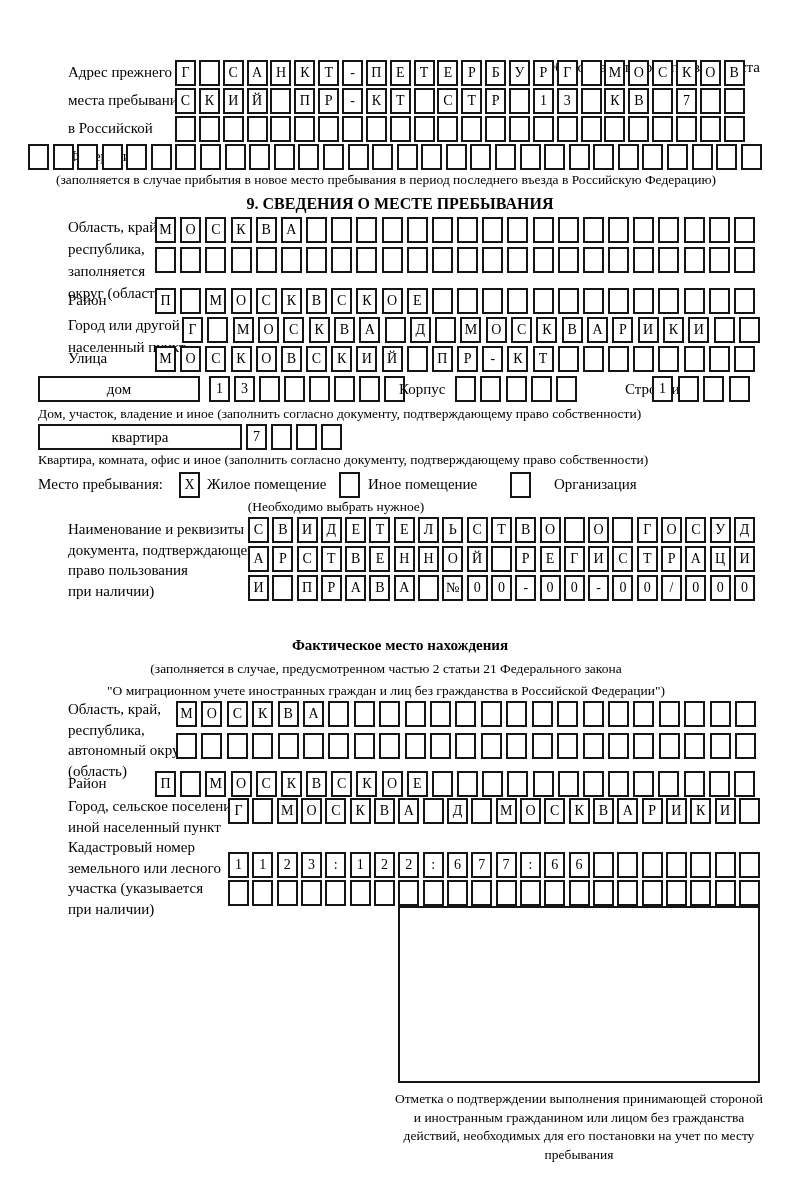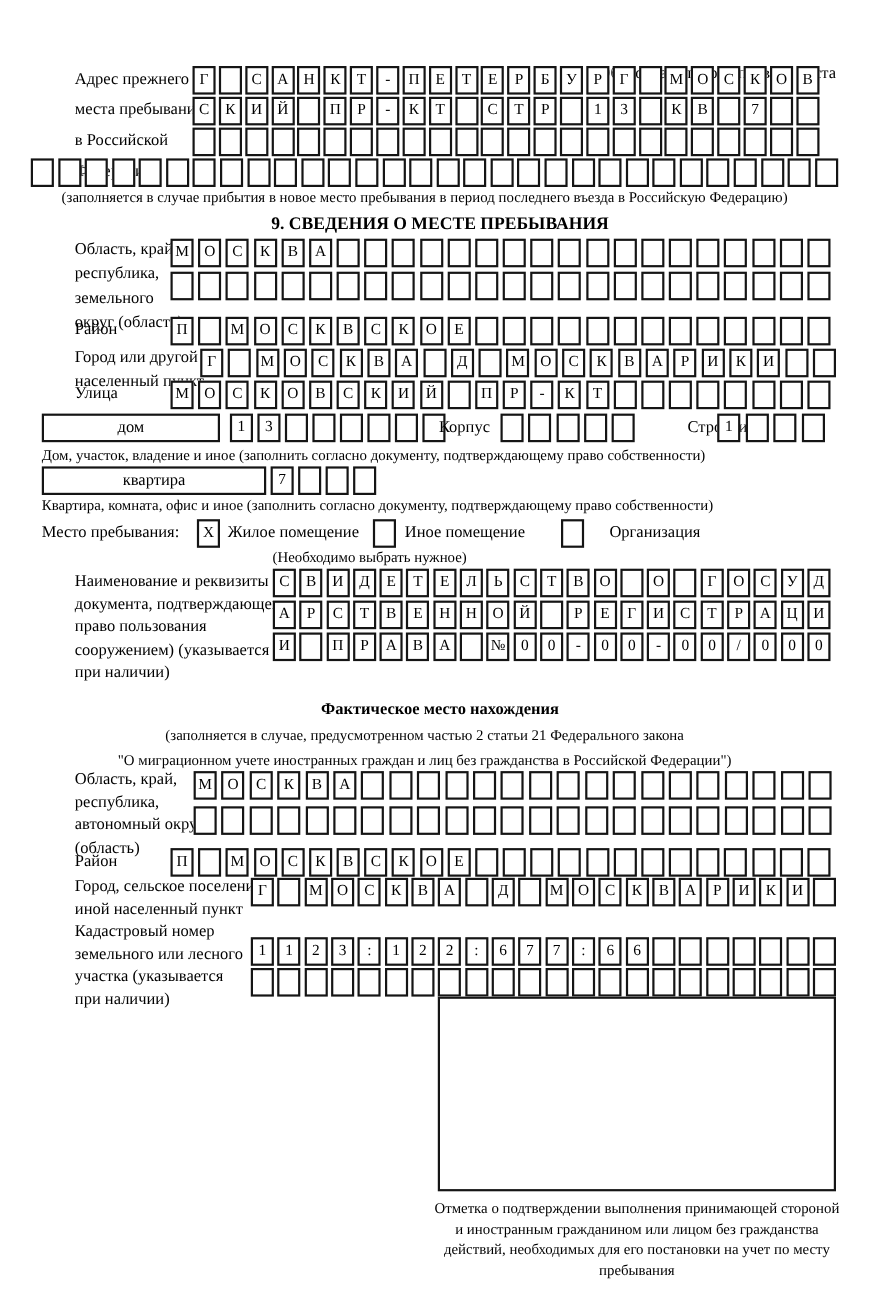--- a/index.html
+++ b/index.html
@@ -144,21 +144,21 @@
       <span class="cell"></span>
       <span class="cell"></span>
     </div>
   <div class="center-note" style="top:172px;">(заполняется в случае прибытия в новое место пребывания в период последнего въезда в Российскую Федерацию)</div>
 
   <div class="sec-title" style="top:195px;">9. СВЕДЕНИЯ О МЕСТЕ ПРЕБЫВАНИЯ</div>
 
   <div class="lbl lbl-22" style="left:68px;top:216px;">
     <div>Область, край,</div>
     <div>республика,</div>
-    <div>земельного</div>
+    <div>заполняется</div>
     <div>округ (область)</div>
   </div>
   <div class="cellrow" style="left:155px;top:217px;width:600px;">
       <span class="cell">М</span>
       <span class="cell">О</span>
       <span class="cell">С</span>
       <span class="cell">К</span>
       <span class="cell">В</span>
       <span class="cell">А</span>
       <span class="cell"></span>
@@ -336,21 +336,20 @@
   <span class="cell-abs" style="left:339px;top:472px;"></span>
   <div class="lbl" style="left:368px;top:474px;">Иное помещение</div>
   <span class="cell-abs" style="left:510px;top:472px;"></span>
   <div class="lbl" style="left:554px;top:474px;">Организация</div>
   <div class="abs" style="left:136px;top:499px;width:400px;text-align:center;font-size:13.5px;">(Необходимо выбрать нужное)</div>
 
   <div class="lbl" style="left:68px;top:519px;line-height:20.6px;">
     <div>Наименование и реквизиты</div>
     <div>документа, подтверждающего</div>
     <div>право пользования</div>
-    <div>сооружением) (указывается</div>
     <div>при наличии)</div>
   </div>
   <div class="cellrow" style="left:248px;top:517px;width:507px;">
       <span class="cell">С</span>
       <span class="cell">В</span>
       <span class="cell">И</span>
       <span class="cell">Д</span>
       <span class="cell">Е</span>
       <span class="cell">Т</span>
       <span class="cell">Е</span>

